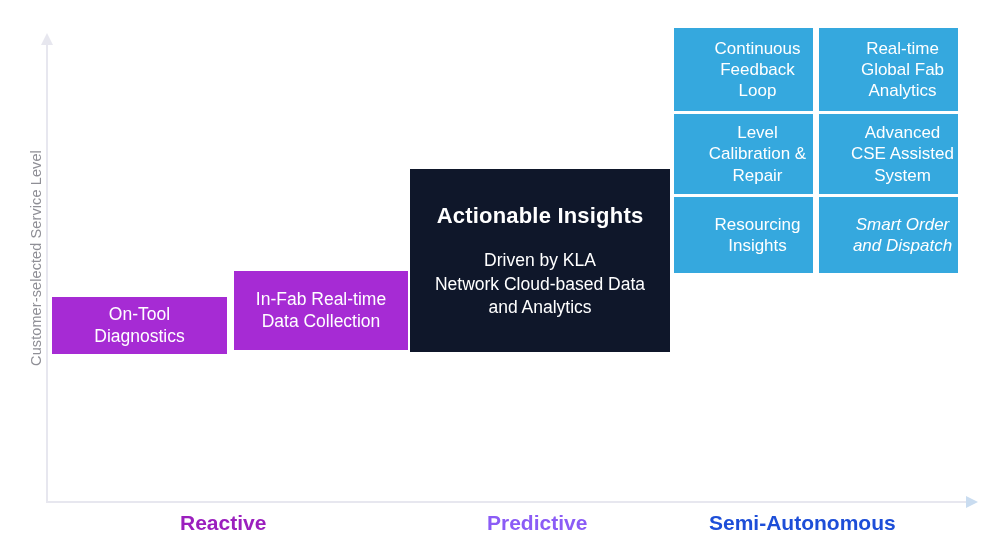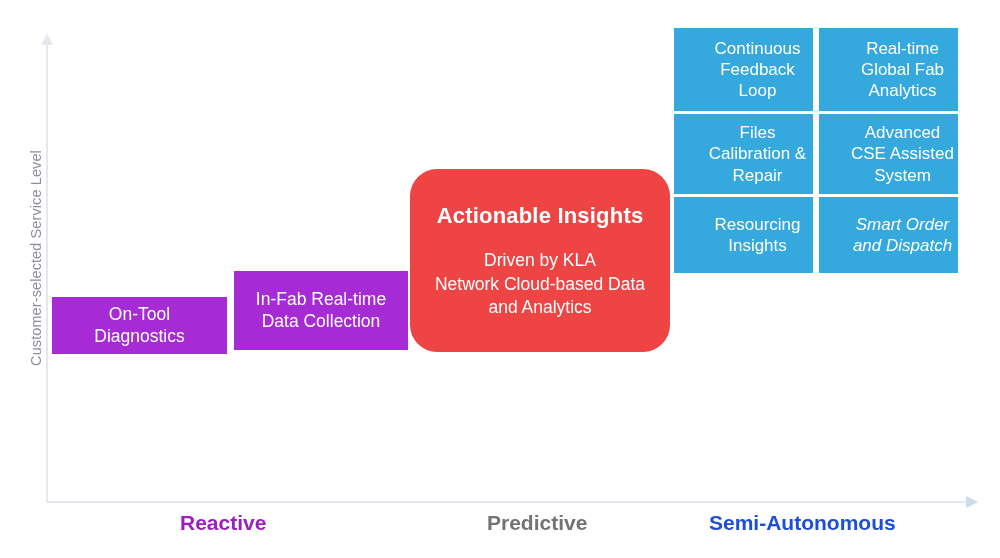--- a/index.html
+++ b/index.html
@@ -82,22 +82,21 @@
     text-align: center;
     color: #ffffff;
     line-height: 1.24;
     padding: 2px 4px;
   }
   .box-purple {
     background: #a62bd4;
     font-size: 17.5px;
   }
   .box-darkpurple {
-    background: #ef4444;
-    border-radius: 27px;
+    background: #0f172a;
   }
   .box-blue {
     background: #35a8de;
     font-size: 17px;
     padding-left: 32px;
   }
 
   .ai-title {
     font-size: 22px;
     font-weight: bold;
@@ -110,21 +109,21 @@
   }
 
   
   .cat-label {
     position: absolute;
     font-size: 21px;
     font-weight: bold;
     white-space: nowrap;
   }
   .cat-reactive  { color: #9b1fbe; }
-  .cat-predictive{ color: #737373; }
+  .cat-predictive{ color: #8b5cf6; }
   .cat-semi      { color: #1d4ed8; }
 </style>
 </head>
 <body>
 
 <div id="stage">
 
   <div class="axis-line-v"></div>
   <div class="axis-arrow-up"></div>
   <div class="axis-line-h"></div>
@@ -156,21 +155,21 @@
     <span>Loop</span>
   </div>
 
   <div class="box box-blue" style="left:819px; top:28px; width:139px; height:83px;">
     <span>Real-time</span>
     <span>Global Fab</span>
     <span>Analytics</span>
   </div>
 
   <div class="box box-blue" style="left:674px; top:114px; width:139px; height:80px;">
-    <span>Files</span>
+    <span>Level</span>
     <span>Calibration &amp;</span>
     <span>Repair</span>
   </div>
 
   <div class="box box-blue" style="left:819px; top:114px; width:139px; height:80px;">
     <span>Advanced</span>
     <span>CSE Assisted</span>
     <span>System</span>
   </div>
 

